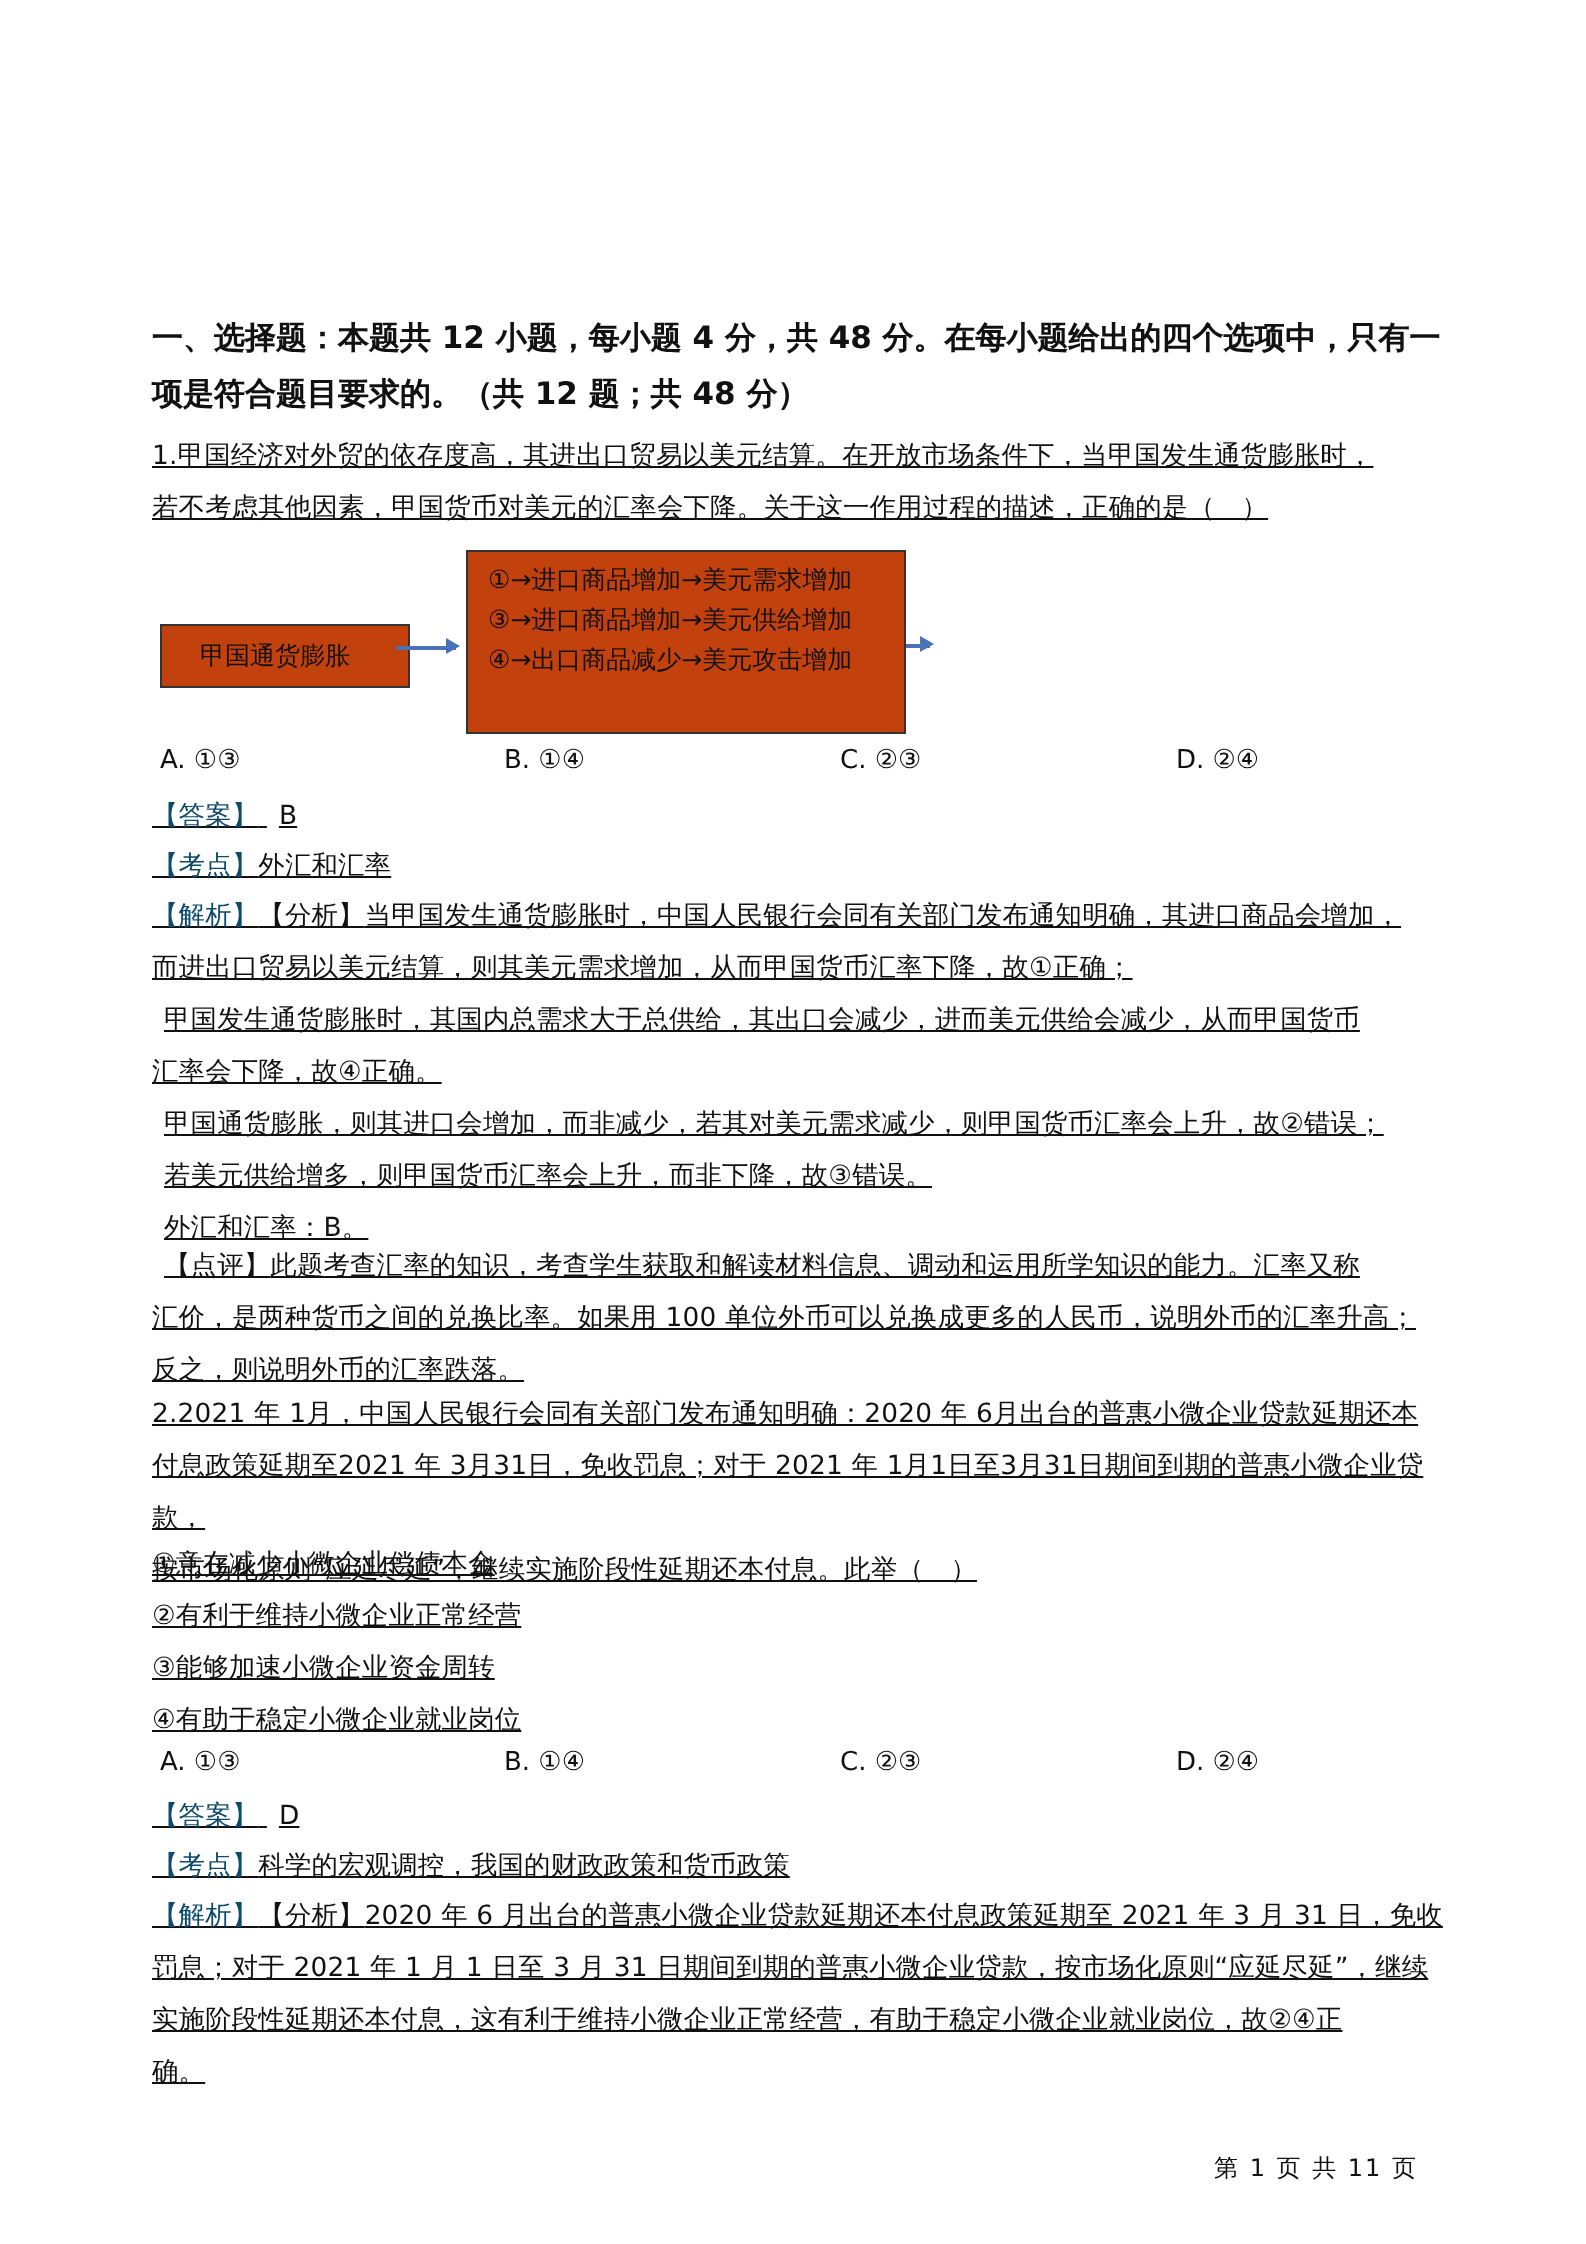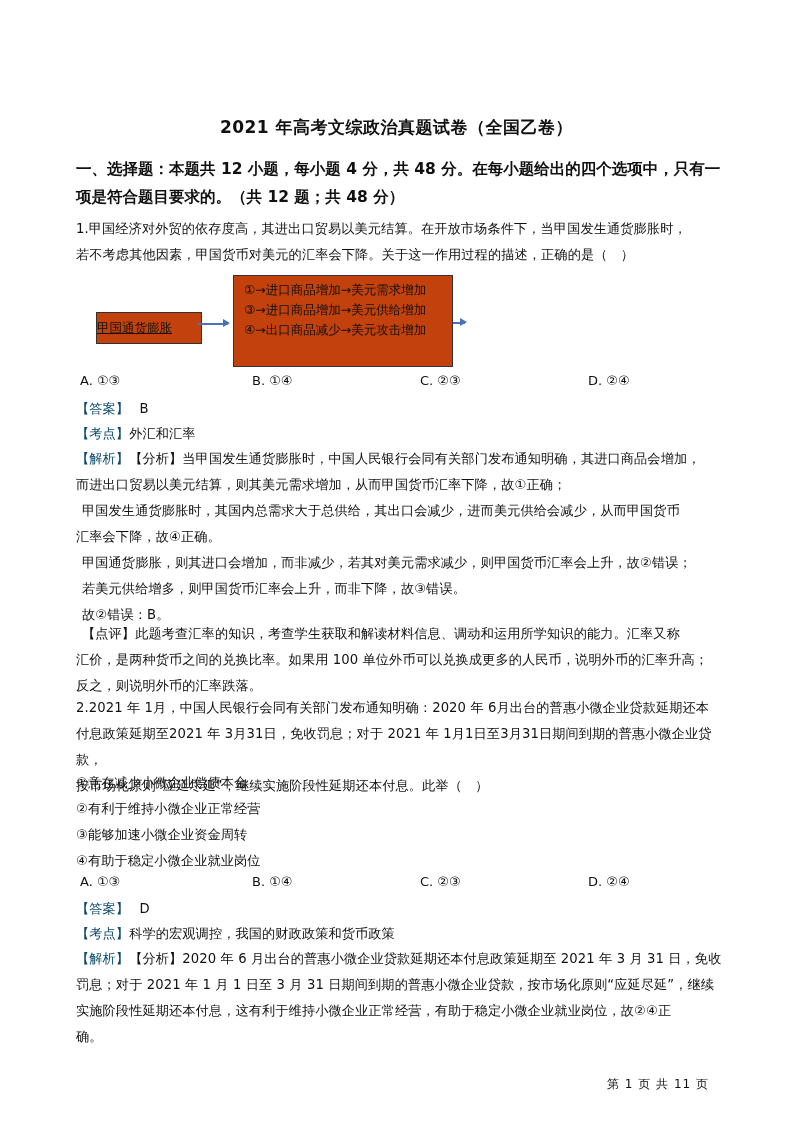--- a/index.html
+++ b/index.html
@@ -2,41 +2,40 @@
 <html><head>
 <meta charset="utf-8">
 <style>
   html, body { margin: 0; padding: 0; background: #ffffff; }
   body { width: 793px; height: 1122px; position: relative; overflow: hidden;
          font-family: "DejaVu Sans", "Liberation Sans", sans-serif; color: #111; }
   .page { position: absolute; left: 0; top: 0; width: 793px; height: 1122px; }
   .title { position: absolute; top: 116px; left: 0; width: 793px; text-align: center;
            font-size: 17px; font-weight: bold; letter-spacing: 0.5px; }
   .section { position: absolute; left: 76px; width: 650px; font-size: 15.5px; font-weight: bold; line-height: 28px; }
-  .para { position: absolute; left: 76px; width: 650px; font-size: 13.2px; line-height: 26px; letter-spacing: 0.1px; }
+  .para { position: absolute; left: 76px; width: 650px; font-size: 13.2px; line-height: 26px; letter-spacing: 0.1px; text-decoration: underline; }
   .indent { padding-left: 6px; }
   .lbl { color: #0c4a6e; }
   .options { position: absolute; left: 80px; width: 640px; font-size: 13px; height: 22px; }
   .opt { position: absolute; top: 0; }
   .diagram { position: absolute; left: 80px; top: 275px; width: 560px; height: 92px; font-size: 12.5px; }
   .box { position: absolute; border: 1.3px solid #333; background: #c2410c; }
-  .box-left { left: 16px; top: 37px; width: 104px; height: 30px; line-height: 30px; padding-left: 0; text-decoration: underline; }
+  .box-left { left: 0; top: 37px; width: 104px; height: 30px; line-height: 30px; padding-left: 19px; }
   .box-mid { left: 153px; top: 0; width: 208px; height: 86px; padding: 4px 0 0 10px; line-height: 20px; }
   .box-right { left: 390px; top: 33px; width: 118px; height: 30px; line-height: 30px; padding-left: 8px; }
   .arrow { position: absolute; height: 1.5px; background: #4a72b8; }
   .arrow::after { content: ""; position: absolute; right: -2px; top: -4px; border-left: 7px solid #4a72b8;
                   border-top: 4.5px solid transparent; border-bottom: 4.5px solid transparent; }
   .footer { position: absolute; top: 1059px; left: 607px; font-size: 12px; letter-spacing: 1px; margin-top: 17px; }
 </style>
 </head>
 <body>
 
 <div class="page">
 
-  <div class="title">2021 年高考文综政治真题试卷（全国乙卷）</div>
 
   <div class="section" style="top:155px">
     <div>一、选择题：本题共 12 小题，每小题 4 分，共 48 分。在每小题给出的四个选项中，只有一</div>
     <div>项是符合题目要求的。（共 12 题；共 48 分）</div>
   </div>
 
   <div class="para" style="top:216px">
     <div>1.甲国经济对外贸的依存度高，其进出口贸易以美元结算。在开放市场条件下，当甲国发生通货膨胀时，</div>
     <div>若不考虑其他因素，甲国货币对美元的汇率会下降。关于这一作用过程的描述，正确的是（　）</div>
   </div>
@@ -67,21 +66,21 @@
     <span class="lbl">【考点】</span><span>外汇和汇率</span>
   </div>
 
   <div class="para" style="top:446px">
     <div><span class="lbl">【解析】</span><span>【分析】</span><span>当甲国发生通货膨胀时，中国人民银行会同有关部门发布通知明确，其进口商品会增加，</span></div>
     <div>而进出口贸易以美元结算，则其美元需求增加，从而甲国货币汇率下降，故①正确；</div>
     <div class="indent">甲国发生通货膨胀时，其国内总需求大于总供给，其出口会减少，进而美元供给会减少，从而甲国货币</div>
     <div>汇率会下降，故④正确。</div>
     <div class="indent">甲国通货膨胀，则其进口会增加，而非减少，若其对美元需求减少，则甲国货币汇率会上升，故②错误；</div>
     <div class="indent">若美元供给增多，则甲国货币汇率会上升，而非下降，故③错误。</div>
-    <div class="indent">故②错误：B。</div>
+    <div class="indent">外汇和汇率：B。</div>
   </div>
 
   <div class="para" style="top:621px">
     <div class="indent"><span>【点评】</span><span>此题考查汇率的知识，考查学生获取和解读材料信息、调动和运用所学知识的能力。汇率又称</span></div>
     <div>汇价，是两种货币之间的兑换比率。如果用 100 单位外币可以兑换成更多的人民币，说明外币的汇率升高；</div>
     <div>反之，则说明外币的汇率跌落。</div>
   </div>
 
   <div class="para" style="top:695px">
     <div>2.2021 年 1月，中国人民银行会同有关部门发布通知明确：2020 年 6月出台的普惠小微企业贷款延期还本</div>

